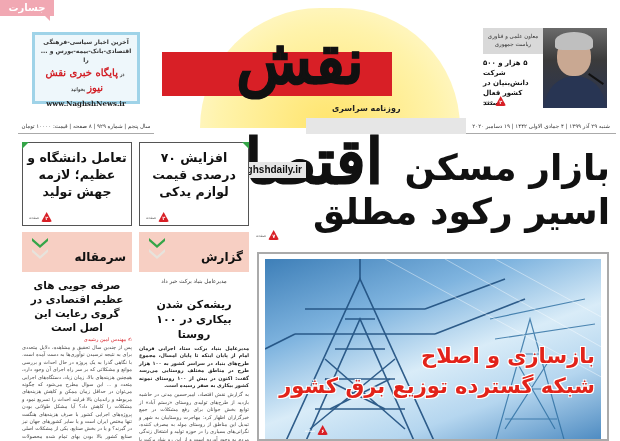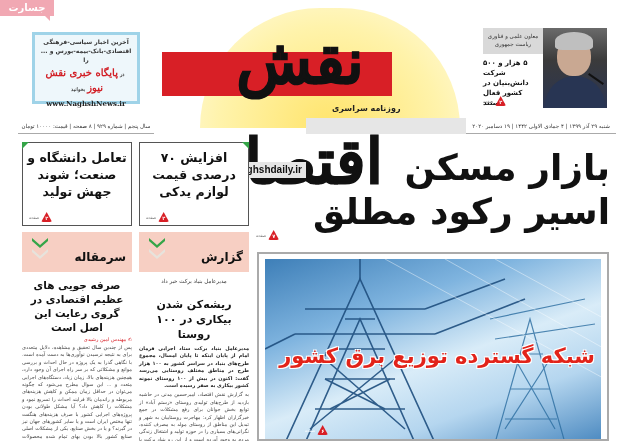--- a/index.html
+++ b/index.html
@@ -114,21 +114,21 @@
 
 <div class="strip">
   <div class="left-info">سال پنجم | شماره ۹۲۹ | ۸ صفحه | قیمت: ۱۰۰۰۰ تومان</div>
   <div class="url">www.naghshdaily.ir</div>
   <div class="grey-mid"></div>
   <div class="date">شنبه ۲۹ آذر ۱۳۹۹ | ۴ جمادی الاولی ۱۴۴۲ | ۱۹ دسامبر ۲۰۲۰</div>
 </div>
 
 <div class="teaser t1">
   <span class="corner"></span>
-  <div class="title">تعامل دانشگاه و صنعت؛ شوند جهش تولید</div>
+  <div class="title">تعامل دانشگاه و عظیم؛ لازمه جهش تولید</div>
   <div class="ref page-ref">
     <span class="tri">۲</span>
     <span>صفحه</span>
   </div>
 </div>
 <div class="teaser t2">
   <span class="corner"></span>
   <div class="title">افزایش ۷۰ درصدی قیمت لوازم یدکی</div>
   <div class="ref page-ref">
     <span class="tri">۲</span>
@@ -184,20 +184,21 @@
         <path d="M230 184 L265 60 L300 184"></path>
         <path d="M245 130 L285 130 M240 160 L292 160 M255 95 L278 95"></path>
         <path d="M240 170 L285 100 M290 170 L250 100"></path>
         <path d="M225 60 L320 40 M230 80 L330 65"></path>
       </g>
       <g stroke="#ffffff" stroke-width="0.6" opacity="0.7">
         <path d="M120 0 L340 120 M180 0 L340 90 M230 0 L340 60"></path>
       </g>
     </svg>
     <div class="photo-title">
+      <div>بازسازی و اصلاح</div>
       <div>شبکه گسترده توزیع برق کشور</div>
     </div>
     <div class="photo-ref page-ref">
       <span class="tri">۶</span>
       <span style="color:#fff">صفحه</span>
     </div>
   </div>
 </div>
 
 </body></html>

